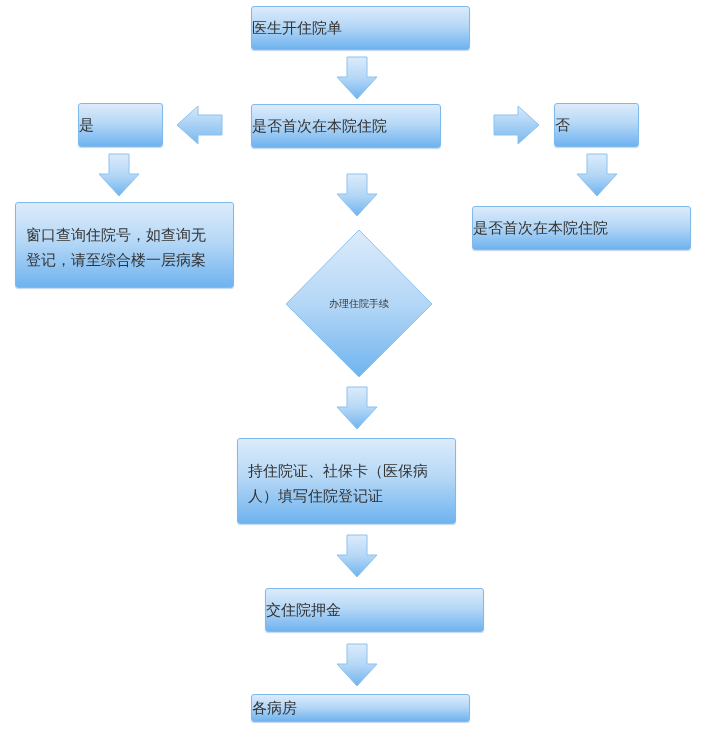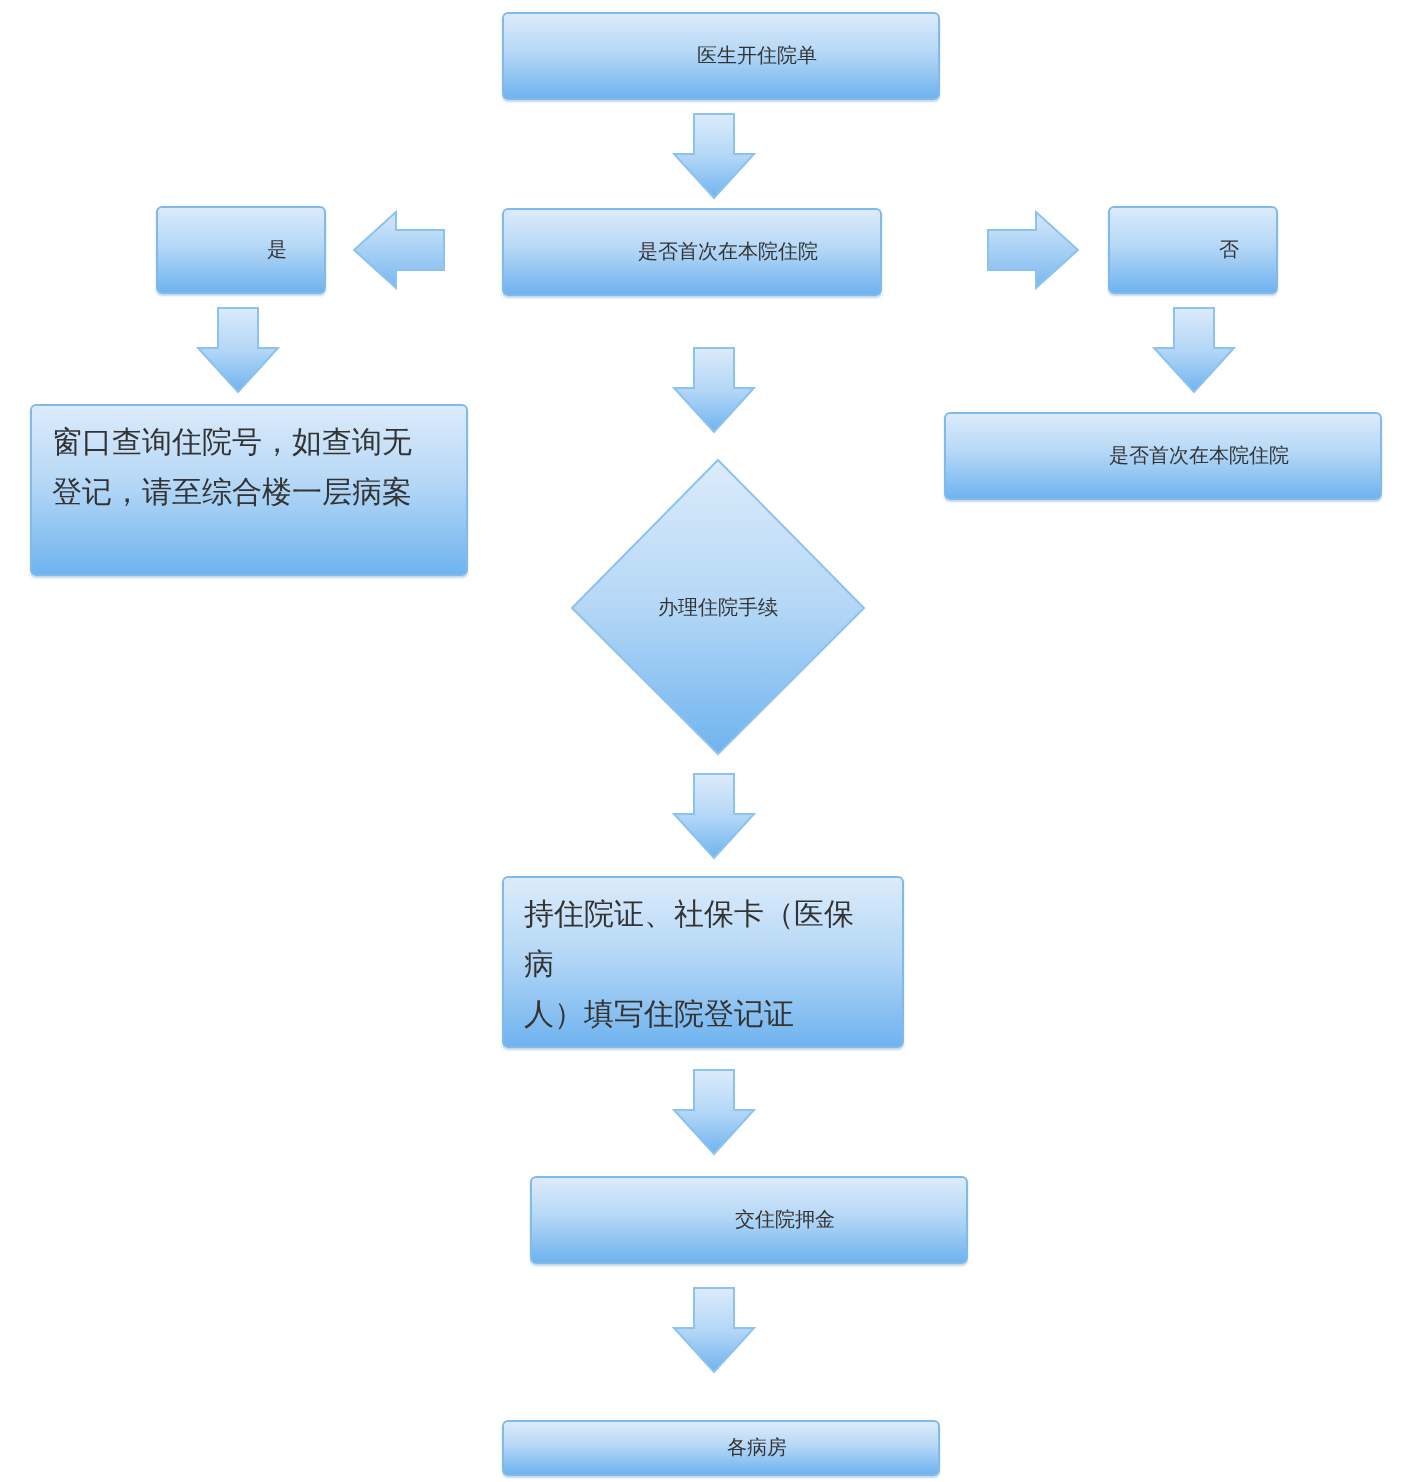--- a/index.html
+++ b/index.html
@@ -3,25 +3,25 @@
 <meta charset="utf-8">
 <style>
   html, body { margin: 0; padding: 0; background: #ffffff; }
   body { width: 713px; height: 741px; position: relative; overflow: hidden;
          font-family: "DejaVu Sans", "Liberation Sans", sans-serif; color: #333333; }
   .box {
     position: absolute; box-sizing: border-box;
     border: 1px solid #7fbaea; border-radius: 3px;
     background: linear-gradient(to bottom, #dcebfb 0%, #b6d8f6 45%, #6fb3ef 100%);
     box-shadow: 0 1px 1px rgba(80,140,200,0.35);
-    display: flex; align-items: center; justify-content: center;
-    font-size: 10px; color: #333; text-align: center; padding-left: 36px;
+    display: flex; align-items: center; 
+    font-size: 15px; color: #333; text-align: center;
   }
   .box.multi { justify-content: flex-start; align-items: flex-start; text-align: left;
-               padding: 6px 10px; line-height: 25px; font-size: 15px; }
+               padding: 20px 10px; line-height: 25px; font-size: 15px; }
   .arrow { position: absolute; }
   .diamond-wrap { position: absolute; }
   .diamond-label { position: absolute; left: 0; top: 0; width: 100%; height: 100%;
                    display: flex; align-items: center; justify-content: center; font-size: 10px; color: #333; }
 </style>
 </head>
 <body>
 
 <svg width="0" height="0" style="position:absolute">
   <defs>
@@ -64,32 +64,32 @@
   <span>是否首次在本院住院</span>
 </div>
 
 <div class="diamond-wrap" style="left:284px;top:229px;width:150px;height:150px;">
   <svg width="150" height="150">
     <polygon points="75,1 148,75 75,148 2,75" fill="url(#gv)" stroke="#8cc2ee" stroke-width="1"></polygon>
   </svg>
   <div class="diamond-label">办理住院手续</div>
 </div>
 
-<div class="box multi" style="left:251px;top:438px;width:201px;height:86px;">
+<div class="box multi" style="left:237px;top:438px;width:219px;height:86px;">
   <div>
     <div>持住院证、社保卡（医保病</div>
     <div>人）填写住院登记证</div>
   </div>
 </div>
 
 <div class="box" style="left:265px;top:588px;width:219px;height:44px;">
   <span>交住院押金</span>
 </div>
 
-<div class="box" style="left:251px;top:694px;width:219px;height:28px;margin-top:16px;">
+<div class="box" style="left:251px;top:694px;width:219px;height:28px;">
   <span>各病房</span>
 </div>
 
 <svg class="arrow" style="left:336px;top:56px;" width="42" height="44">
   <polygon points="11,1 31,1 31,21 41,21 21,43 1,21 11,21" fill="url(#gv)" stroke="#8cc2ee" stroke-width="1"></polygon>
 </svg>
 <svg class="arrow" style="left:98px;top:153px;" width="42" height="44">
   <polygon points="11,1 31,1 31,21 41,21 21,43 1,21 11,21" fill="url(#gv)" stroke="#8cc2ee" stroke-width="1"></polygon>
 </svg>
 <svg class="arrow" style="left:576px;top:153px;" width="42" height="44">

